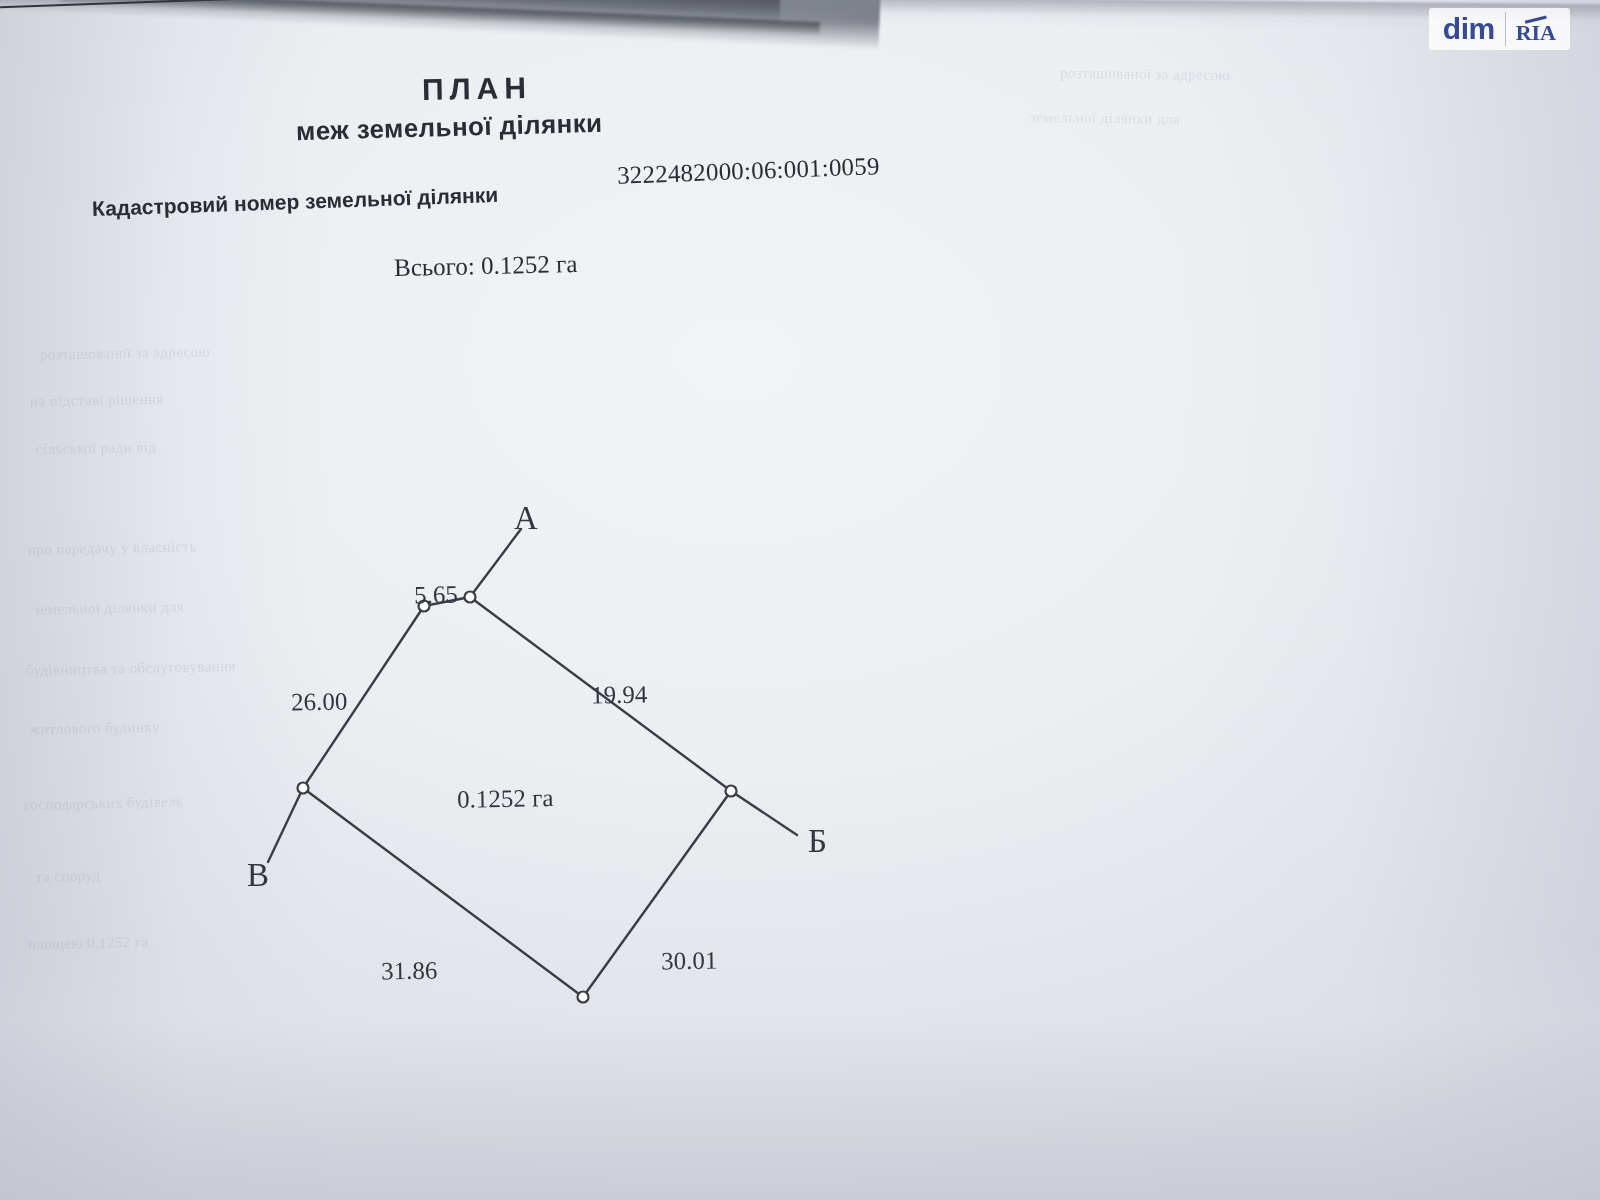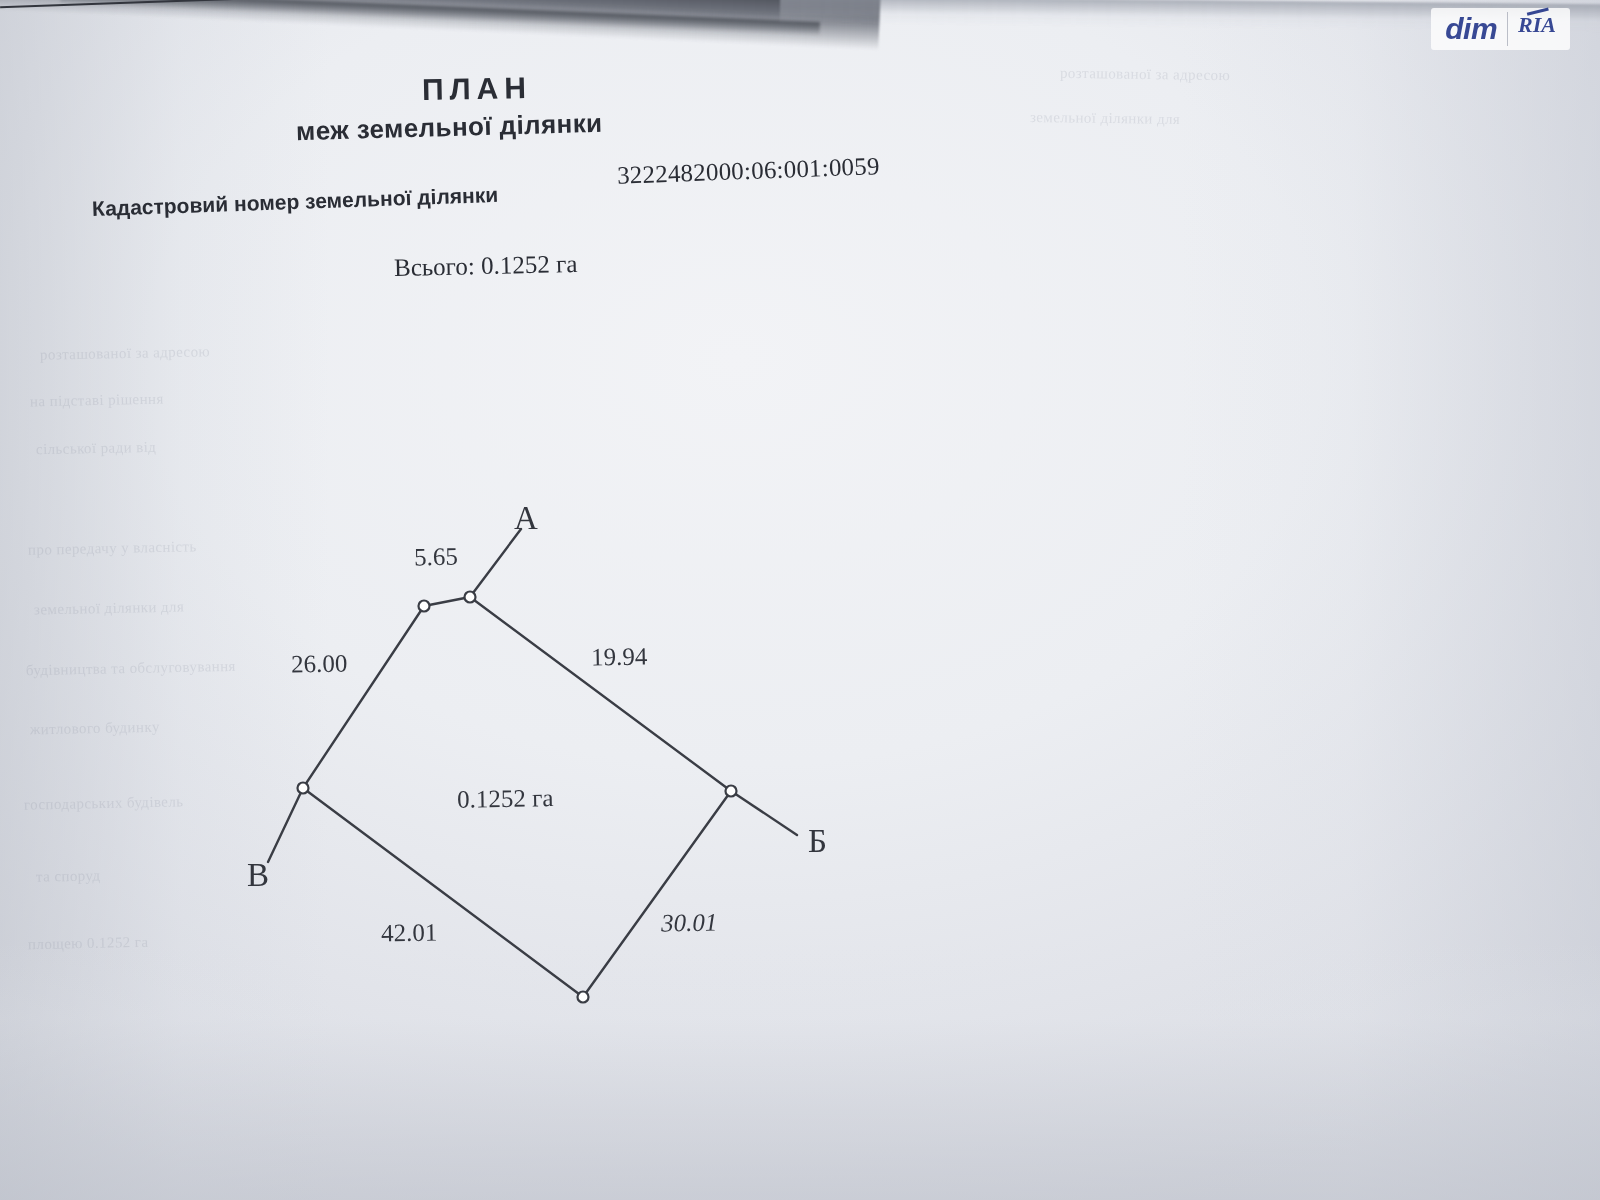--- a/index.html
+++ b/index.html
@@ -130,37 +130,36 @@
     width: 1600px;
     height: 1200px;
     overflow: visible;
   }
   .plan-label {
     position: absolute;
     color: #33363e;
     font-family: "Liberation Serif", serif;
     white-space: nowrap;
   }
-  .len { font-size: 25px; }
+  .len { font-size: 25px; margin-top: 38px; }
   .corner-letter { font-size: 33px; font-family: "Liberation Serif", serif; }
   .area-label { font-size: 25px; }
 
   
   .wm {
     position: absolute;
     right: 30px;
     top: 8px;
     display: flex;
-    align-items: flex-start;
+    align-items: flex-end;
     gap: 0px;
     background: rgba(255,255,255,0.88);
     border-radius: 3px;
     padding: 4px 2px;
     opacity: 0.93;
-    font-style: italic;
   }
   .wm-dim {
     font-family: "Liberation Sans", sans-serif;
     font-weight: bold;
     font-size: 30px;
     color: #2c3e8f;
     padding: 0 10px 0 12px;
     letter-spacing: -0.5px;
   }
   .wm-sep {
@@ -245,22 +244,22 @@
     </g>
   </svg>
 
   <div class="plan-label corner-letter" style="left:514px; top:500px;">А</div>
   <div class="plan-label corner-letter" style="left:808px; top:823px;">Б</div>
   <div class="plan-label corner-letter" style="left:247px; top:857px;">В</div>
 
   <div class="plan-label len" style="left:414px; top:543px; transform:rotate(-1deg);">5.65</div>
   <div class="plan-label len" style="left:591px; top:643px; transform:rotate(-1deg);">19.94</div>
   <div class="plan-label len" style="left:291px; top:650px; transform:rotate(-1deg);">26.00</div>
-  <div class="plan-label len" style="left:661px; top:909px; transform:rotate(-1deg);font-style:italic;">30.01</div>
-  <div class="plan-label len" style="left:381px; top:919px; transform:rotate(-1deg);">42.01</div>
+  <div class="plan-label len" style="left:661px; top:909px; transform:rotate(-1deg);">30.01</div>
+  <div class="plan-label len" style="left:381px; top:919px; transform:rotate(-1deg);">31.86</div>
 
   <div class="plan-label area-label" style="left:457px; top:785px; transform:rotate(-1deg);">0.1252 га</div>
 
   <div class="wm">
     <span class="wm-dim">dim</span>
     <span class="wm-sep"></span>
     <span class="wm-ria">
       <span class="tick"></span>
       <span>RIA</span>
     </span>

